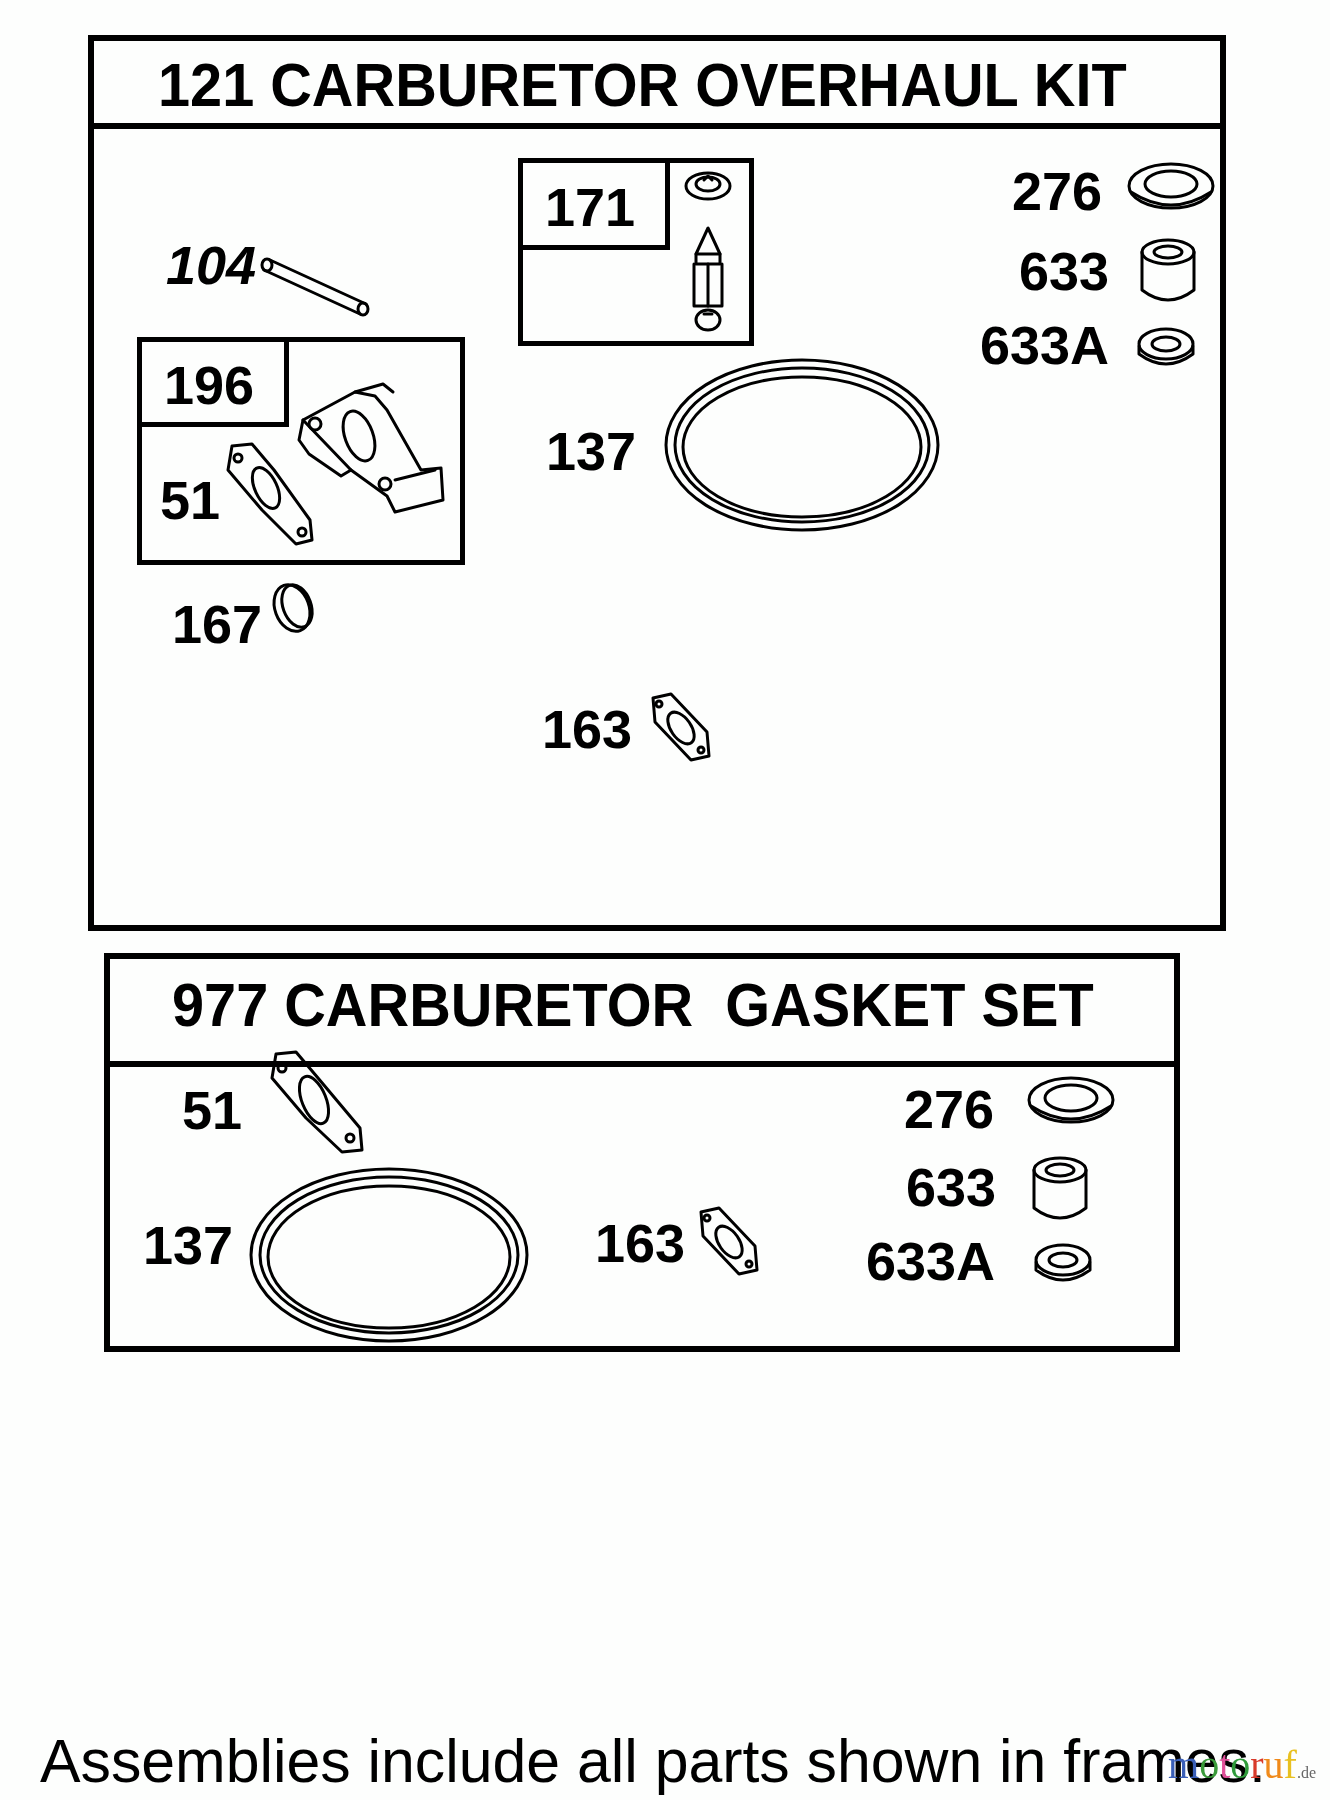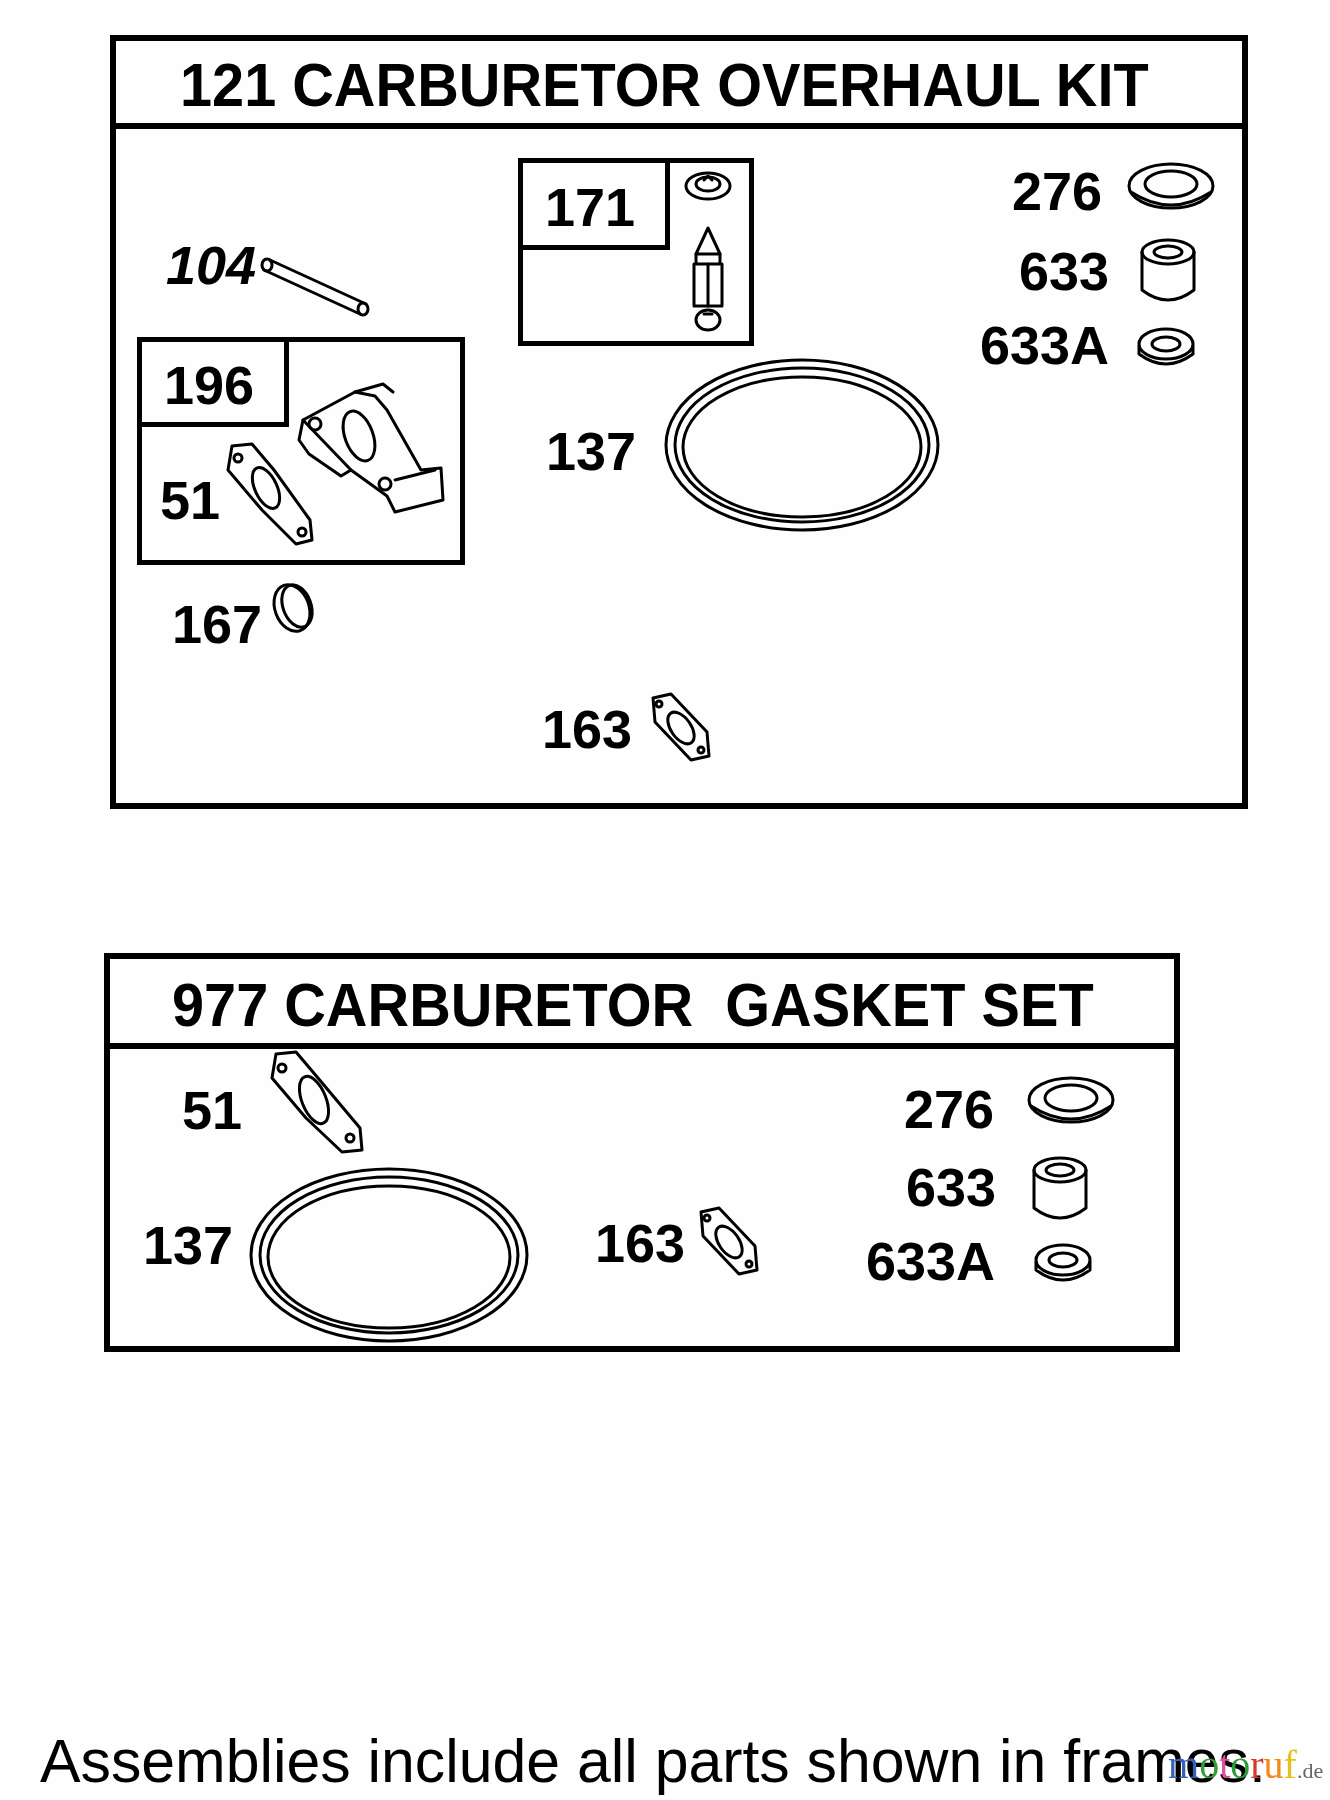--- a/index.html
+++ b/index.html
@@ -8,26 +8,26 @@
   .frame { position: absolute; border: 6px solid #000; box-sizing: border-box; background: #fdfefd; }
   .frame-header { position: absolute; left: 0; right: 0; top: 0; border-bottom: 6px solid #000; box-sizing: border-box; }
   .frame-title { position: absolute; font-weight: bold; white-space: pre; letter-spacing: 0px; }
   .lbl { position: absolute; font-weight: bold; font-size: 54px; line-height: 1; white-space: nowrap; }
   .subbox { position: absolute; border: 5px solid #000; box-sizing: border-box; }
   .subhead { position: absolute; left: -5px; top: -5px; border: 5px solid #000; box-sizing: border-box; }
   svg.part { position: absolute; overflow: visible; }
   svg.part * { fill: none; stroke: #000; stroke-width: 3; stroke-linejoin: round; stroke-linecap: round; }
   .footnote { position: absolute; left: 40px; top: 1730px; font-size: 62px; line-height: 1; white-space: nowrap; font-family: "Liberation Sans", sans-serif; }
   .watermark { position: absolute; left: 1168px; top: 1745px; font-family: "Liberation Serif", serif; font-size: 40px; line-height: 1; white-space: nowrap; }
-  .watermark .tld { font-size: 22px; color: #666; }
+  .watermark .tld { font-size: 16px; color: #666; }
 </style>
 </head>
 <body>
 
-<div class="frame" style="left:110px; top:35px; width:1138px; height:774px;text-decoration:underline;">
+<div class="frame" style="left:88px; top:35px; width:1138px; height:896px;text-decoration:underline;">
   <div class="frame-header" style="height:88px;">
     <div class="frame-title" style="left:64px; top:8px; font-size:62px; transform:scaleX(0.93); transform-origin:left top;">121 CARBURETOR OVERHAUL KIT</div>
   </div>
 </div>
 
 <div class="lbl" style="left:166px; top:238px;font-style:italic;">104</div>
 <svg class="part" style="left:262px; top:248px;" width="115" height="70">
   <path d="M8,12 L104,56"></path>
   <path d="M2,22 L98,66"></path>
   <ellipse cx="5" cy="17" rx="5" ry="6"></ellipse>
@@ -105,21 +105,21 @@
   <path d="M4,14 L4,52 Q30,72 56,52 L56,14"></path>
 </svg>
 <div class="lbl" style="left:980px; top:318px;">633A</div>
 <svg class="part" style="left:1136px; top:326px;" width="62" height="46">
   <ellipse cx="30" cy="18" rx="27" ry="15"></ellipse>
   <ellipse cx="30" cy="18" rx="14" ry="7"></ellipse>
   <path d="M3,20 L3,28 Q30,48 57,28 L57,20"></path>
 </svg>
 
 <div class="frame" style="left:104px; top:953px; width:1076px; height:399px;">
-  <div class="frame-header" style="height:90px;">
+  <div class="frame-header" style="height:108px;">
     <div class="frame-title" style="left:62px; top:10px; font-size:62px; transform:scaleX(0.93); transform-origin:left top;">977 CARBURETOR  GASKET SET</div>
   </div>
 </div>
 
 <div class="lbl" style="left:182px; top:1083px;">51</div>
 <svg class="part" style="left:266px; top:1048px;" width="105" height="110">
   <path d="M10,6 L30,4 L52,30 L94,80 L96,102 L76,104 L40,70 L6,30 Z"></path>
   <ellipse cx="48" cy="52" rx="12" ry="25" transform="rotate(-22 48 52)"></ellipse>
   <circle cx="16" cy="20" r="4"></circle>
   <circle cx="84" cy="90" r="4"></circle>

